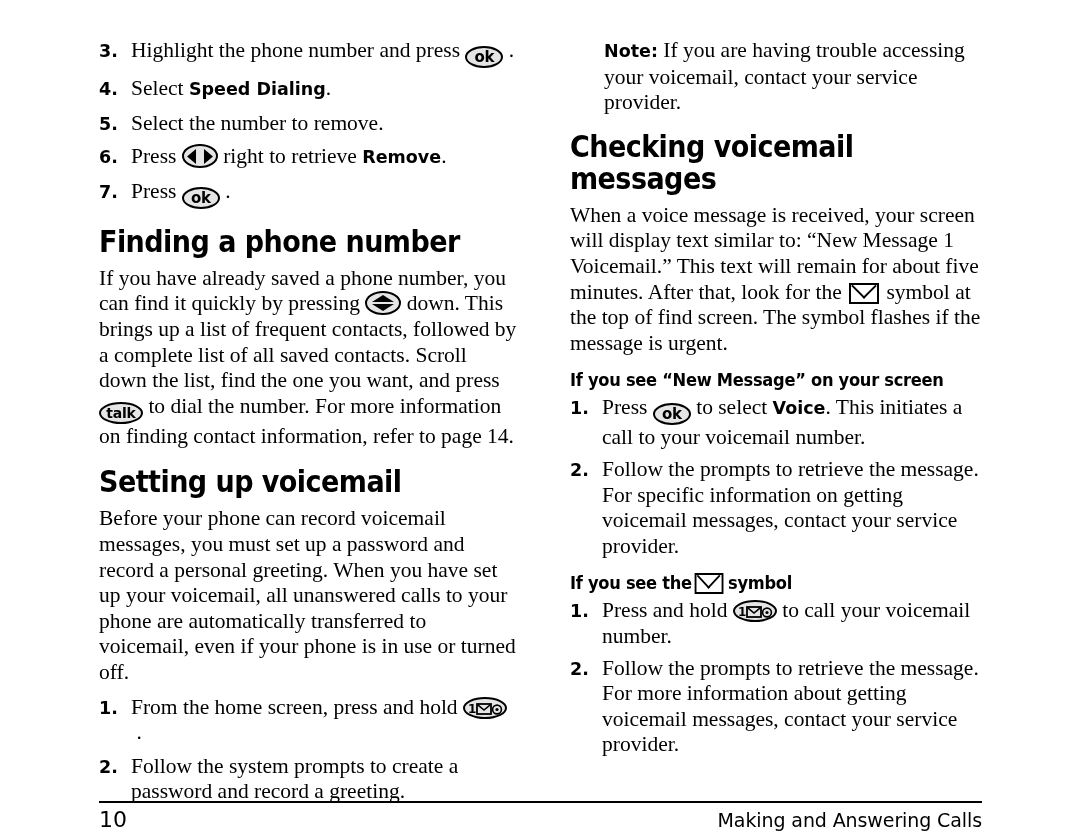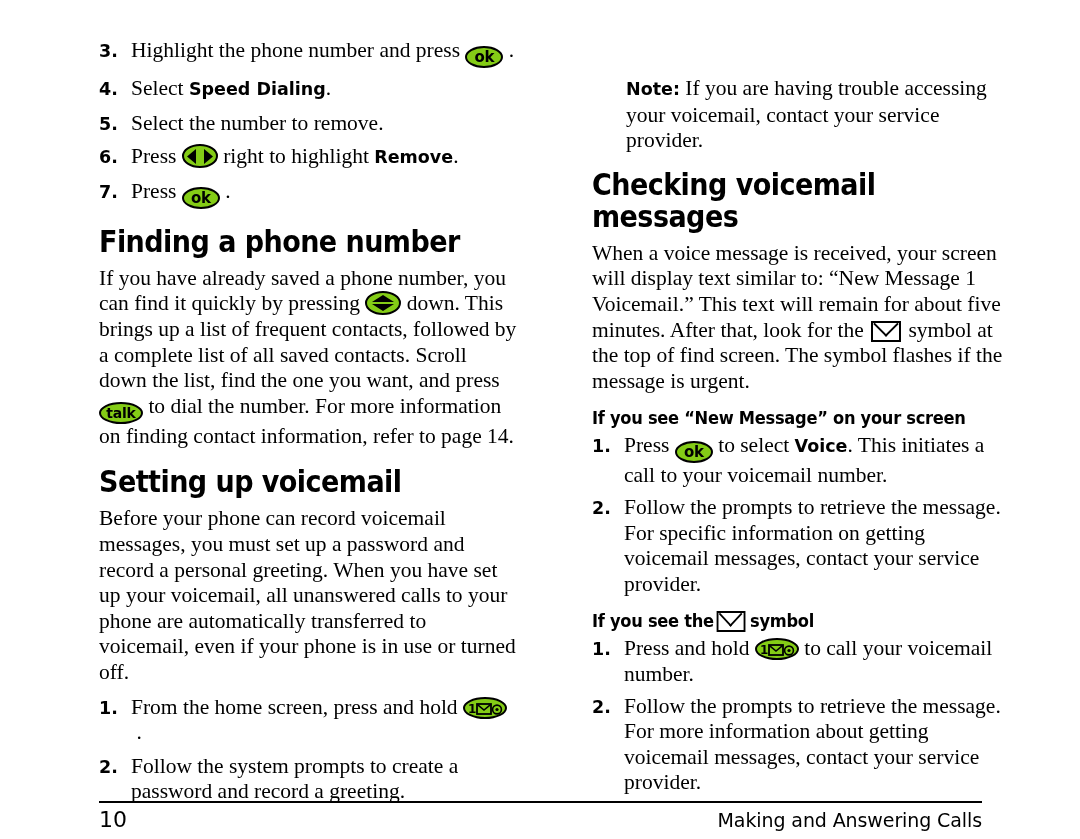--- a/index.html
+++ b/index.html
@@ -19,21 +19,21 @@
   .page {
     position: absolute;
     inset: 0;
   }
 
   .col {
     position: absolute;
     top: 38px;
   }
   .col-left  { left: 99px; width: 418px; }
-  .col-right { left: 592px; width: 422px; margin-top: 38px; }
+  .col-right { left: 570px; width: 422px; }
 
   
   .body-text {
     font-family: "Liberation Serif", "DejaVu Serif", serif;
     font-size: 21.5px;
     line-height: 25.6px;
     text-align: left;
   }
 
   h2.section-head {
@@ -108,21 +108,21 @@
     text-align: right;
   }
 
   
   .key {
     display: inline-block;
     vertical-align: -5px;
     position: relative;
     border: 2.2px solid #000;
     border-radius: 50%;
-    background: #84cc16;
+    background: #e5e5e5;
     box-sizing: border-box;
     font-family: "DejaVu Sans", "Liberation Sans", sans-serif;
     font-weight: bold;
     text-align: center;
     color: #000;
   }
   .key-ok {
     width: 38px;
     height: 22px;
     font-size: 15px;
@@ -237,21 +237,21 @@
         <span>Select the number to remove.</span>
       </li>
 
       <li>
         <span class="num">6.</span>
         <span><span>Press</span>&nbsp;<span class="key key-nav"><span class="key-svgwrap">
                 <svg width="30" height="17" viewBox="0 0 30 17" aria-hidden="true">
                   <polygon points="11,1 11,16 2,8.5" fill="#000"></polygon>
                   <polygon points="19,1 19,16 28,8.5" fill="#000"></polygon>
                 </svg>
-              </span></span>&nbsp;<span>right to highlight</span>&nbsp;<span class="bold-inline">Remove</span><span>.</span></span>
+              </span></span>&nbsp;<span>right to retrieve</span>&nbsp;<span class="bold-inline">Remove</span><span>.</span></span>
       </li>
 
       <li>
         <span class="num">7.</span>
         <span><span>Press</span>&nbsp;<span class="key key-ok">ok</span>&nbsp;<span>.</span></span>
       </li>
 
     </ol>
 
     <h2 class="section-head">Finding a phone number</h2>

